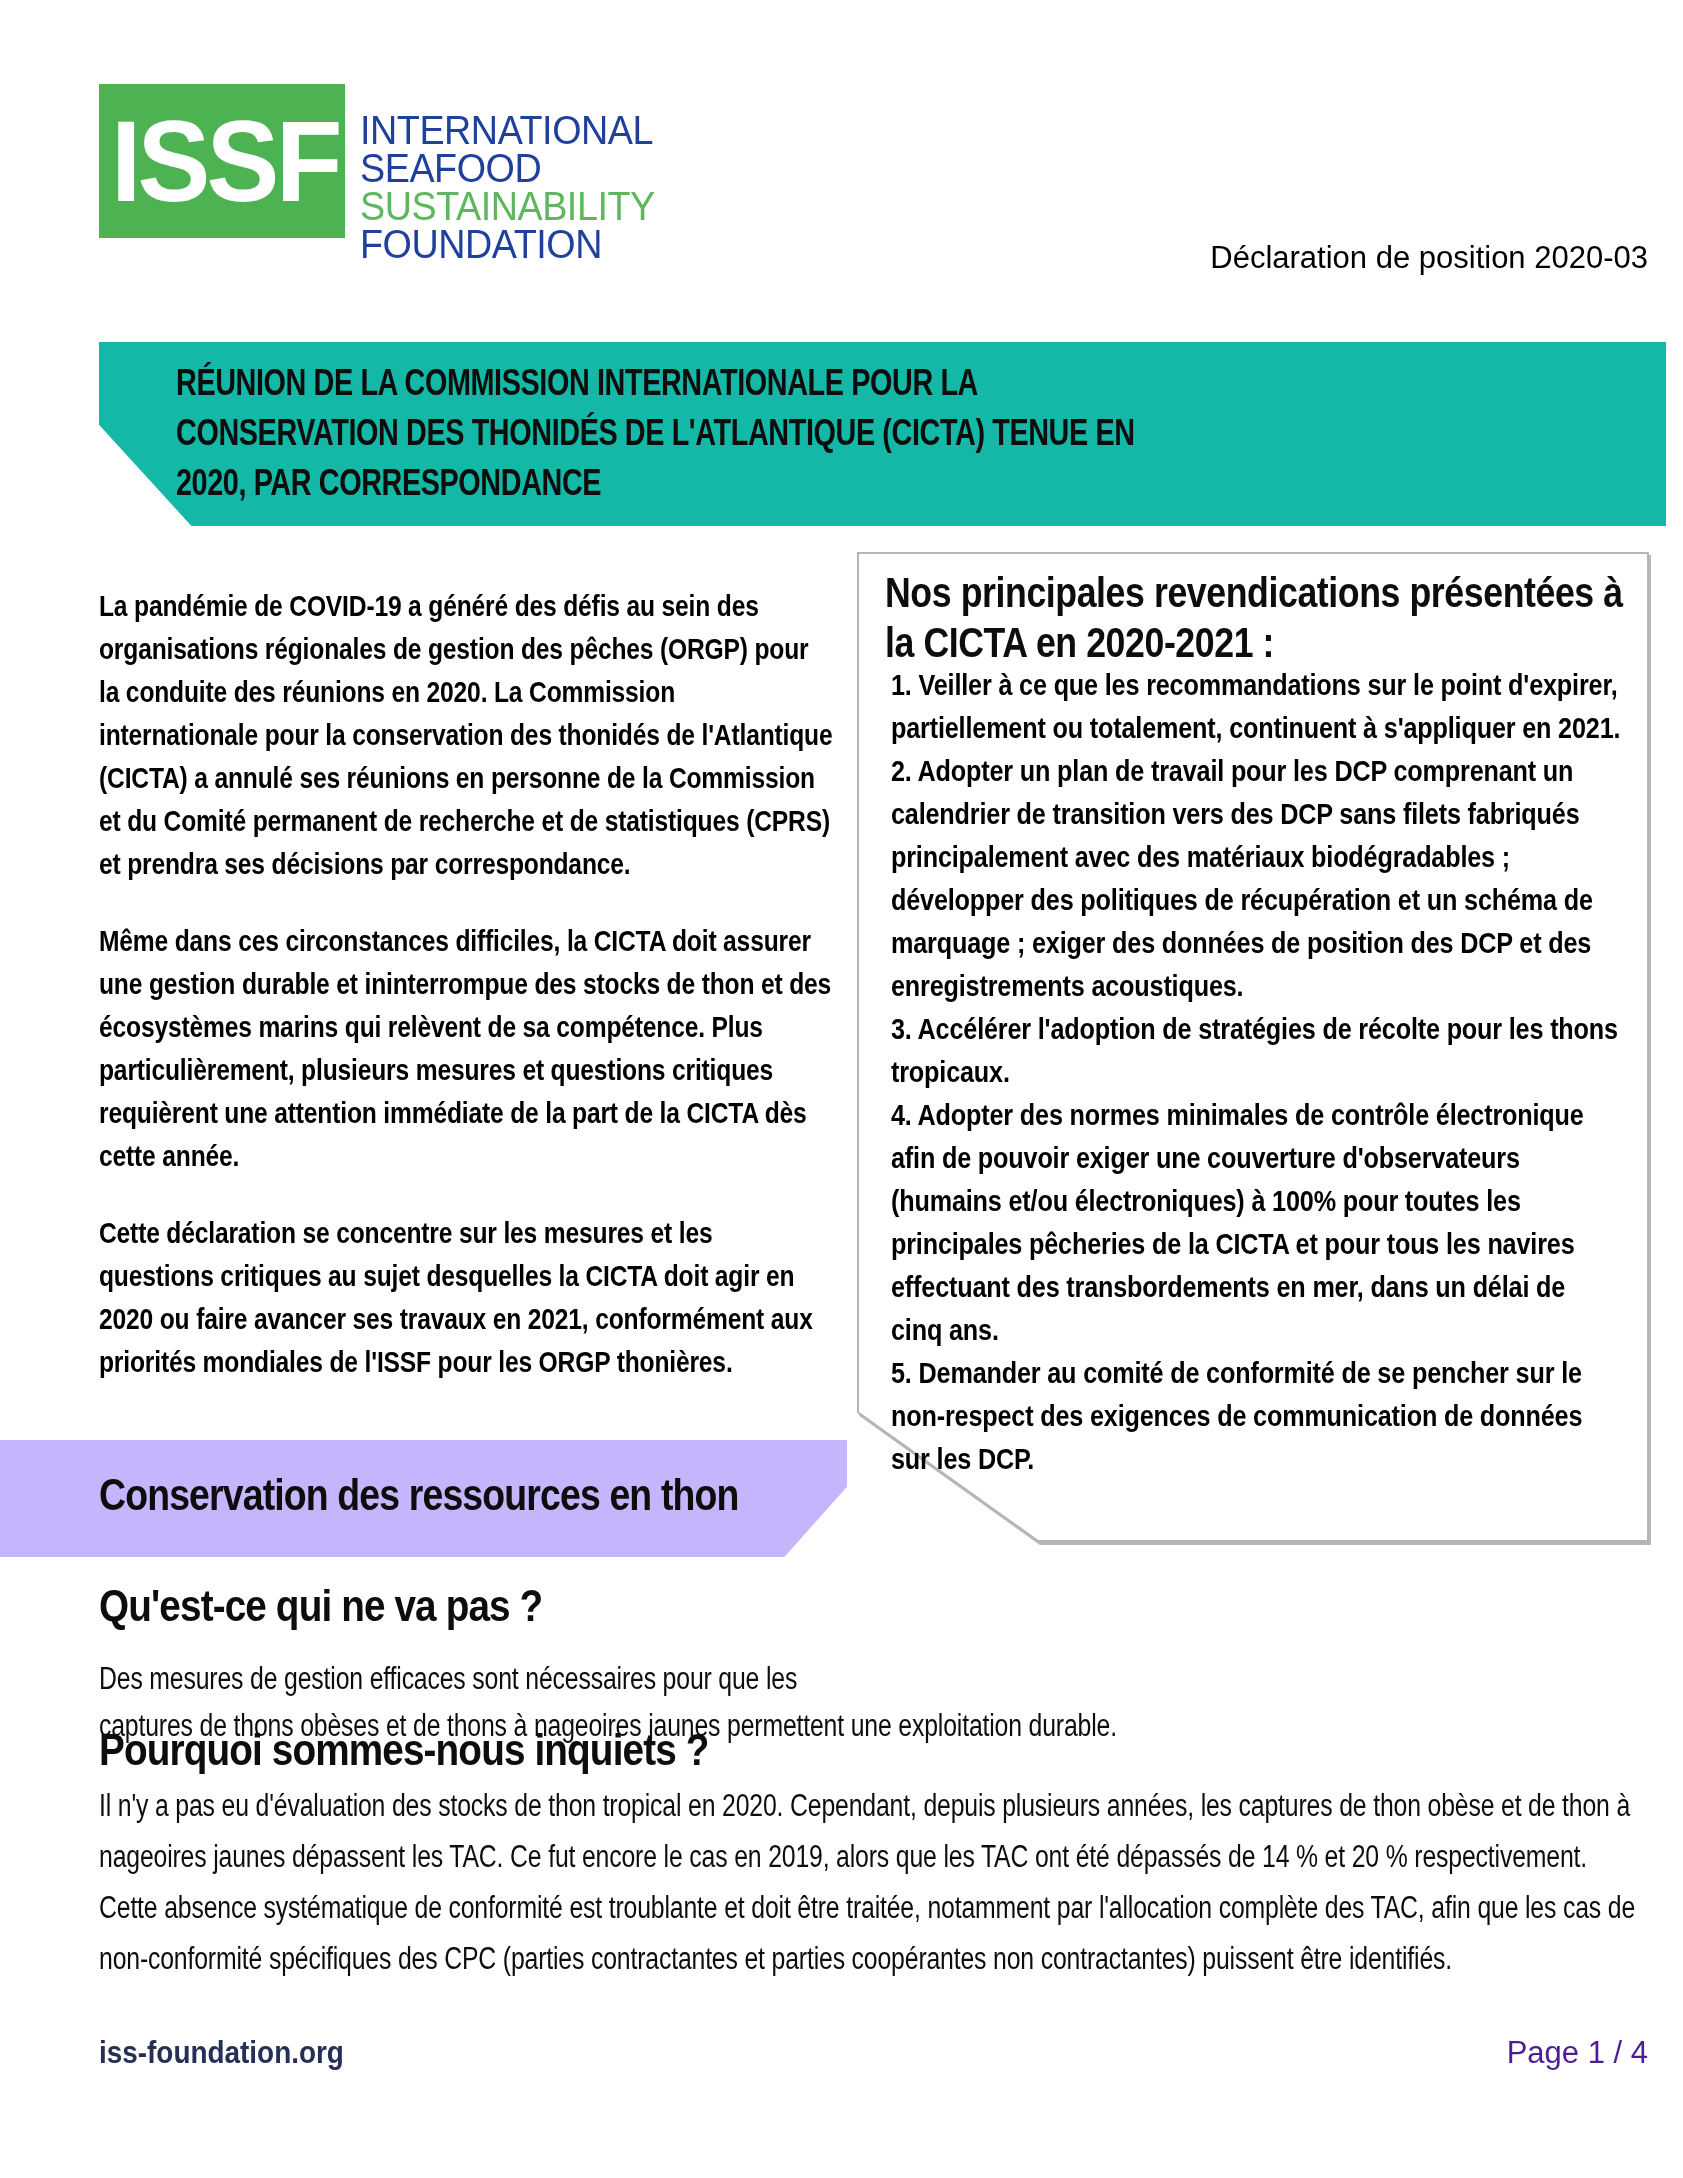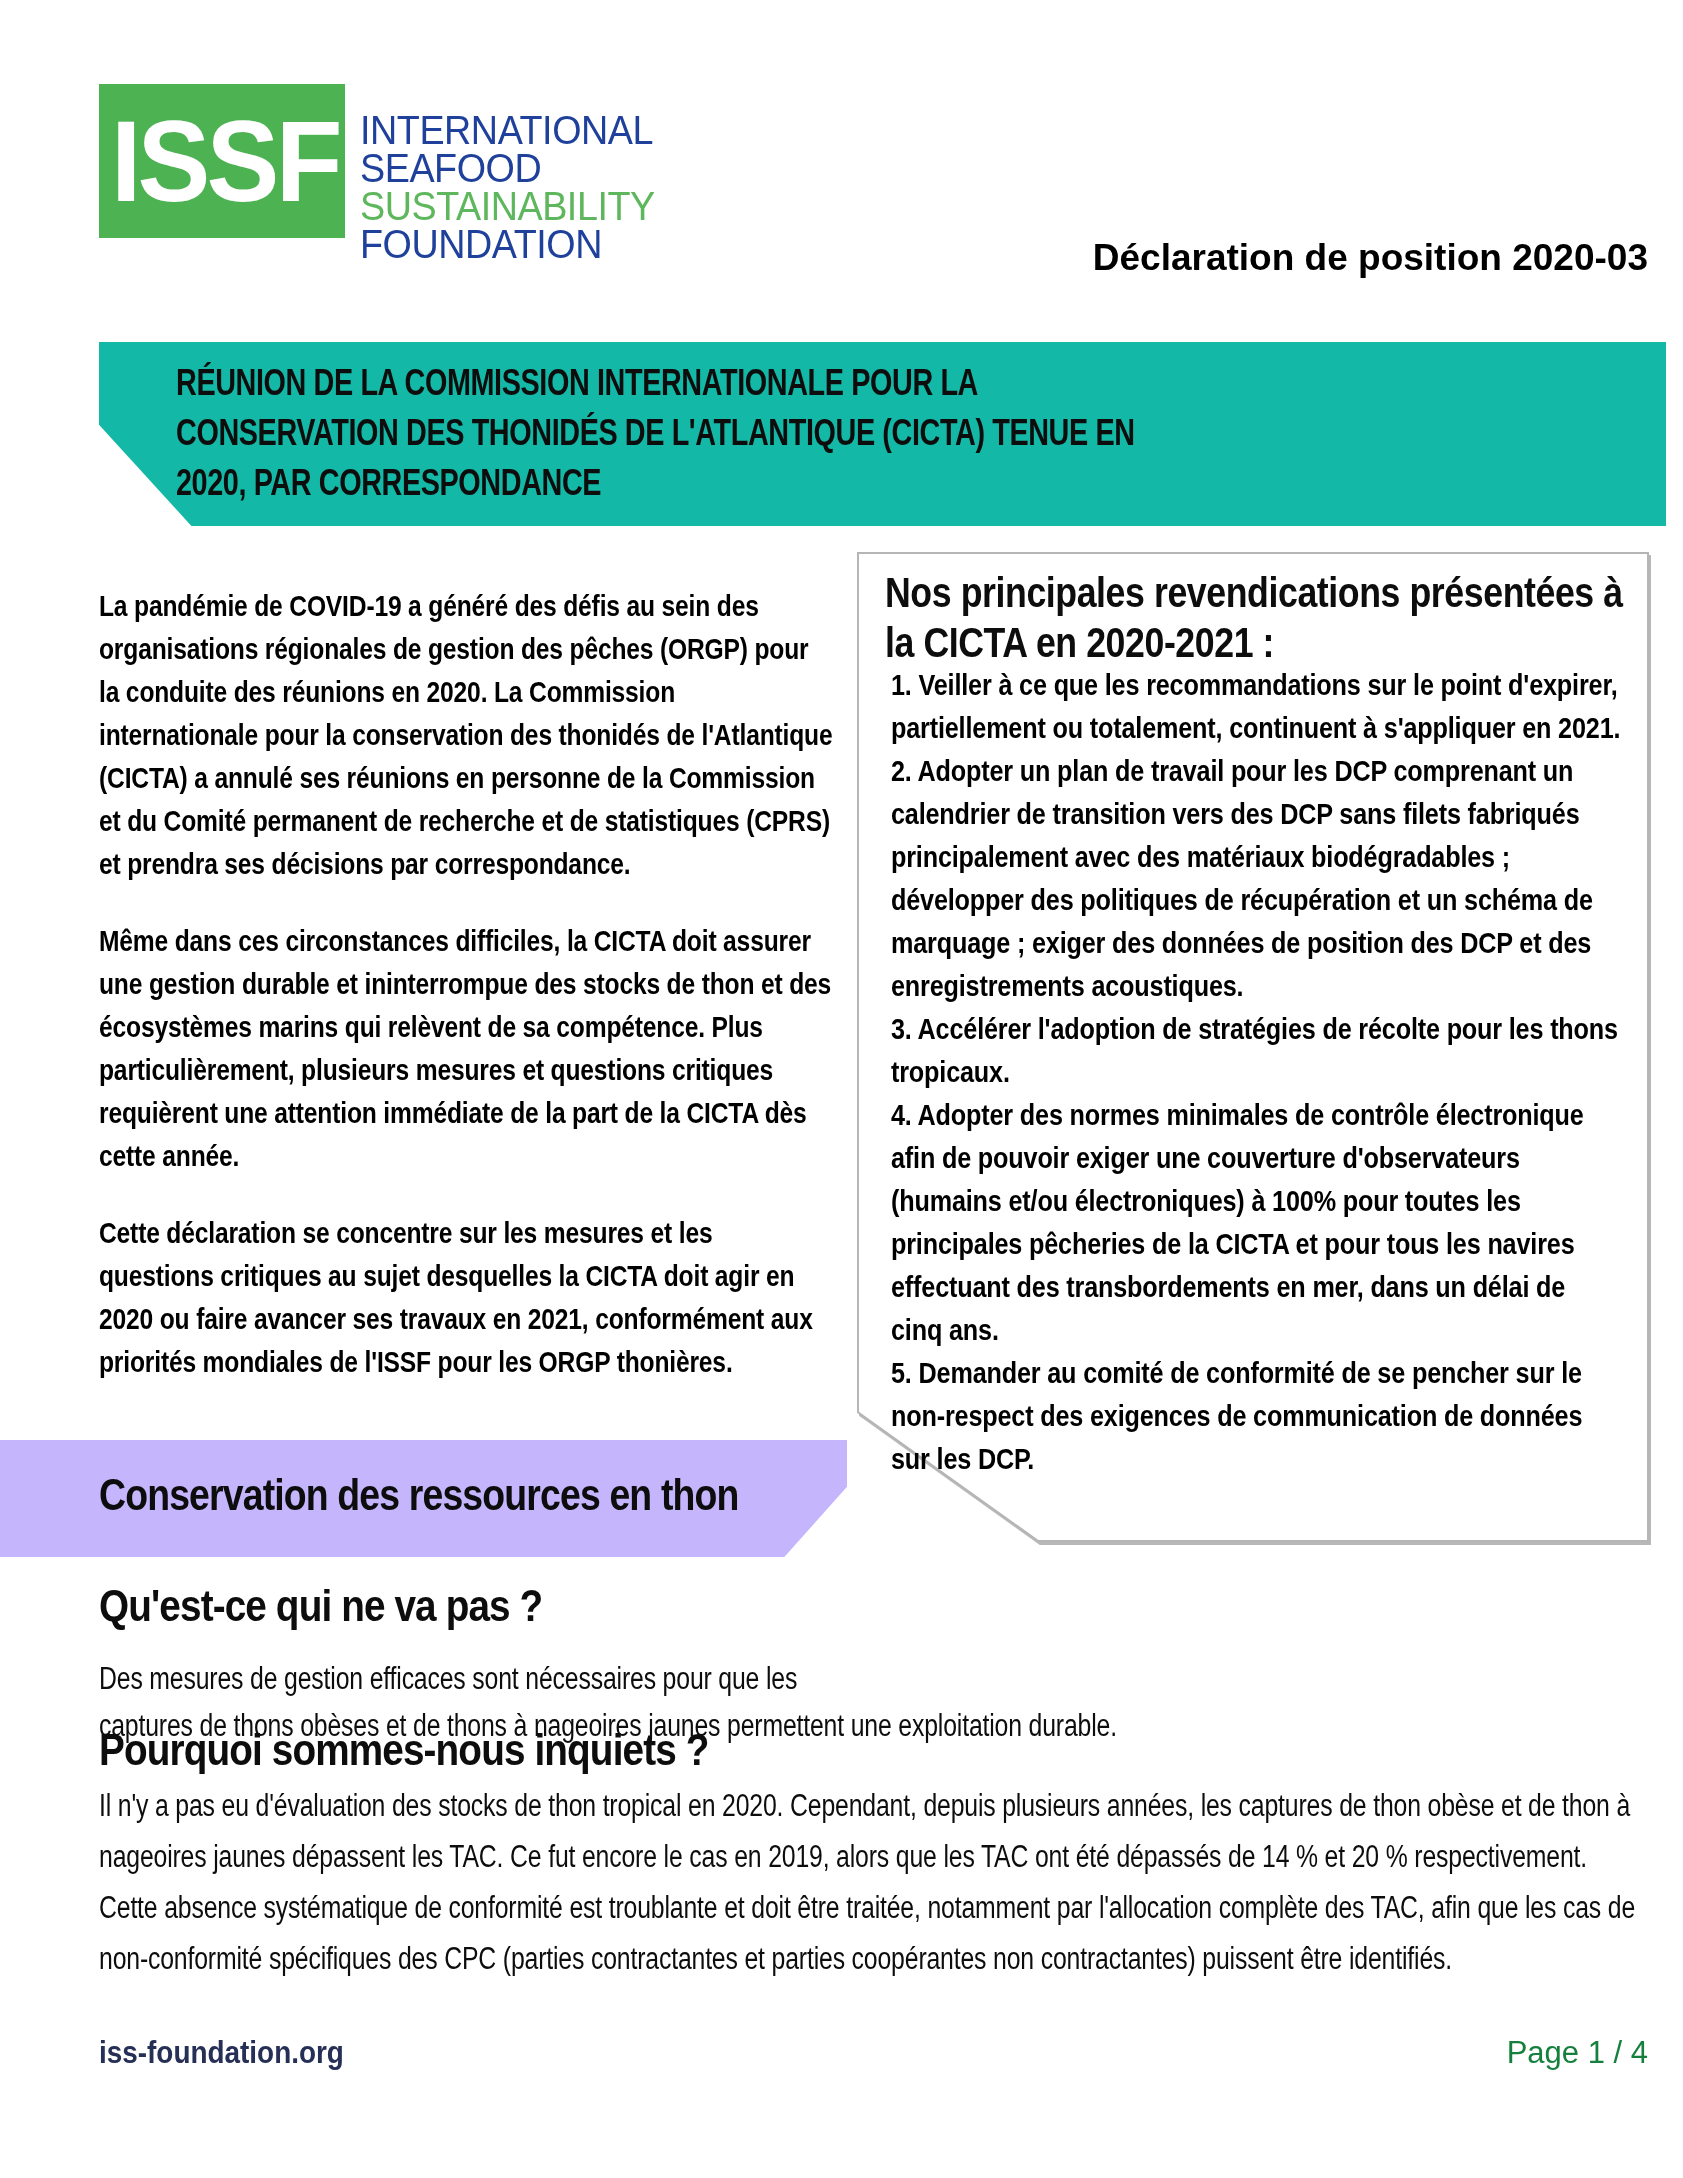--- a/index.html
+++ b/index.html
@@ -20,21 +20,21 @@
   .logo-words {
     position:absolute; left:360px; top:87px;
     font-weight:normal; font-size:41px; line-height:38px; letter-spacing:-0.5px;margin-top:24px;
   }
   .logo-words .lw { transform:scaleX(0.92); transform-origin:0 0; white-space:nowrap; }
   .lw.blue  { color:#1f419b; }
   .lw.green { color:#5eb75c; }
   
   .header-meta {
     position:absolute; right:35px; top:236px; text-align:left;
-    font-weight:bold; font-size:37px; line-height:44px; color:#000;
+    font-weight:normal; font-size:31px; line-height:44px; color:#000;
   }
   
   .title-banner {
     position:absolute; left:99px; top:342px; width:1567px; height:184px;
     background:#14b8a6;
     clip-path:polygon(0 0, 100% 0, 100% 100%, 5.9% 100%, 0 45%);
   }
   .tb-inner {
     position:absolute; left:77px; top:16px;
     font-weight:bold; font-size:36px; line-height:50px; letter-spacing:-0.5px;
@@ -90,21 +90,21 @@
   #q1-para { top:1655px; width:1782px; line-height:47px; }
   #q2-para { top:1780px; width:1931px; line-height:51px; }
   
   .site {
     position:absolute; left:99px; top:2035px;
     font-weight:bold; font-size:31px; color:#262f55; text-decoration:none;
     display:inline-block; transform:scaleX(0.9); transform-origin:0 0; cursor:pointer;
   }
   .page-num {
     position:absolute; right:35px; top:2035px;
-    font-weight:normal; font-size:31px; color:#15803d;
+    font-weight:normal; font-size:31px; color:#4c1d95;
   }
 </style>
 </head>
 <body>
 
 <div class="page">
 
   <div class="logo-mark">
     <span class="logo-abbr">ISSF</span>
   </div>

